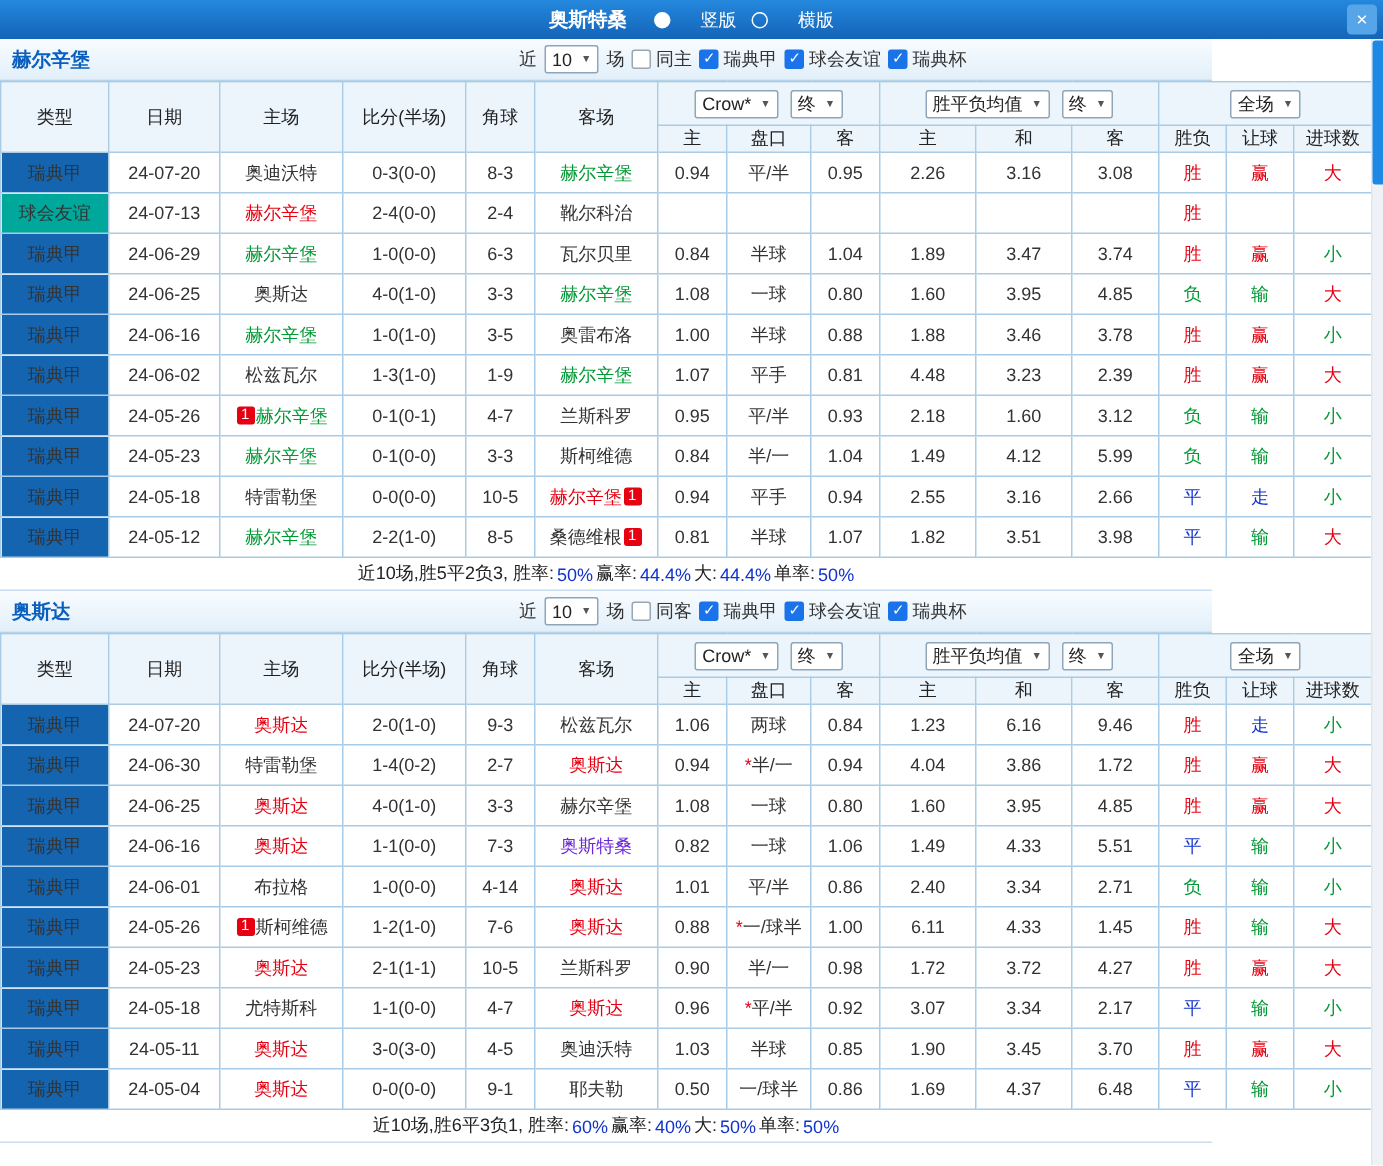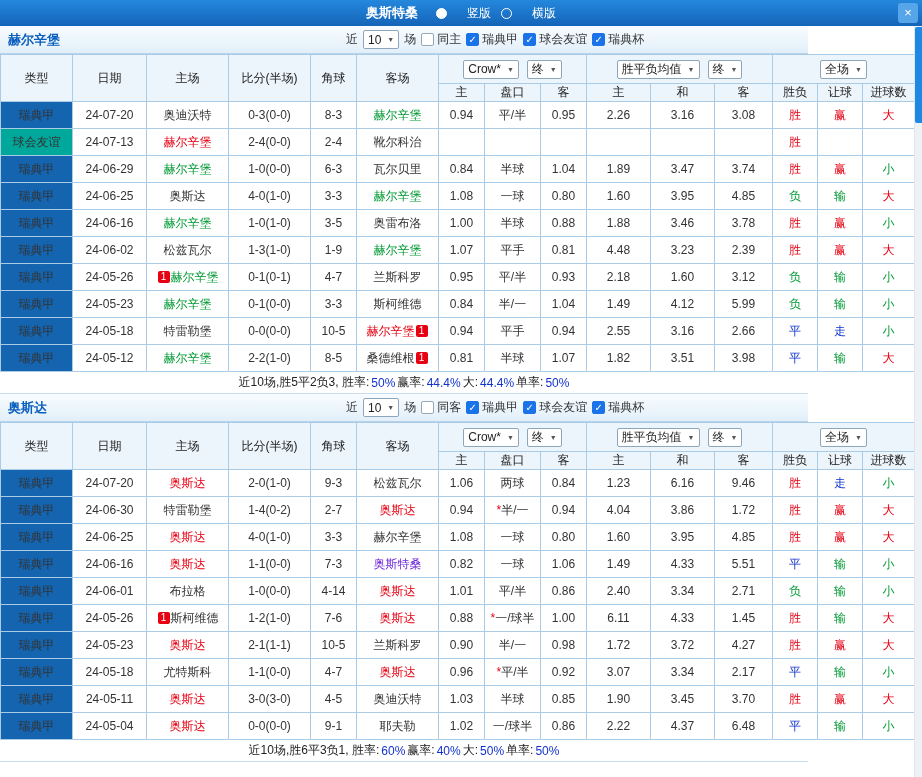--- a/index.html
+++ b/index.html
@@ -619,24 +619,24 @@
               <td style="color:#e60012">赢</td>
               <td style="color:#e60012">大</td>
             </tr>
             <tr>
               <td class="lt" style="background:#1464b0">瑞典甲</td>
               <td class="dt">24-05-04</td>
               <td><span class="tm" style="color:#e60012">奥斯达</span></td>
               <td class="sc">0-0(0-0)</td>
               <td class="cn">9-1</td>
               <td><span class="tm" style="color:#333333">耶夫勒</span></td>
-              <td class="od">1.02</td>
+              <td class="od">0.50</td>
               <td class="hc">一/球半</td>
               <td class="od">0.86</td>
-              <td class="od">2.22</td>
+              <td class="od">1.69</td>
               <td class="dr">4.37</td>
               <td class="od">6.48</td>
               <td style="color:#1133cc">平</td>
               <td style="color:#009933">输</td>
               <td style="color:#009933">小</td>
             </tr>
           </tbody>
         </table>
         <div class="summary">
           <span style="color:#222">近10场,胜6平3负1, 胜率:</span>

